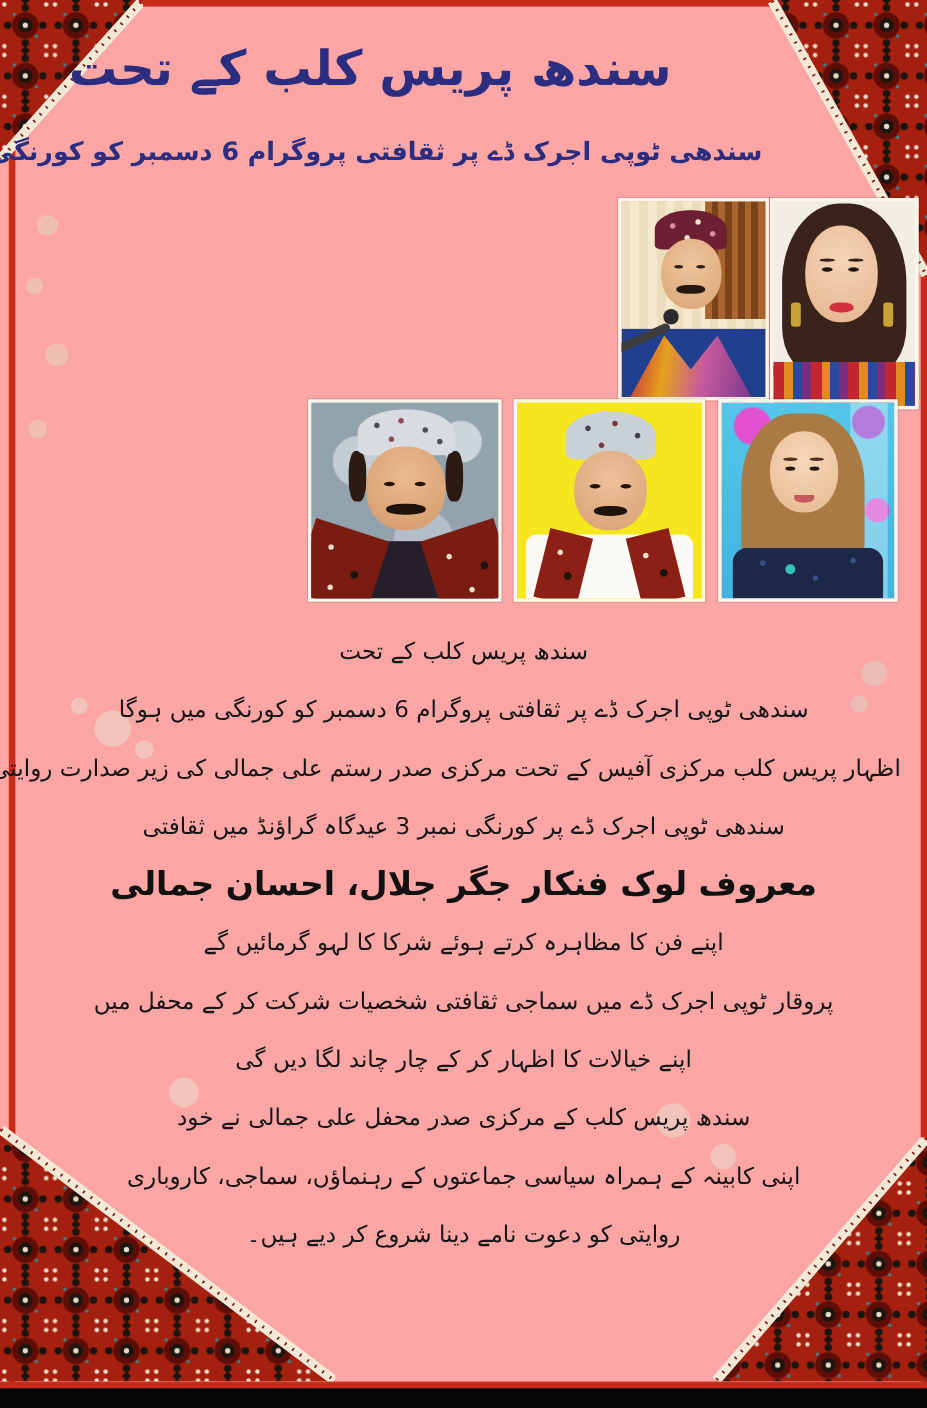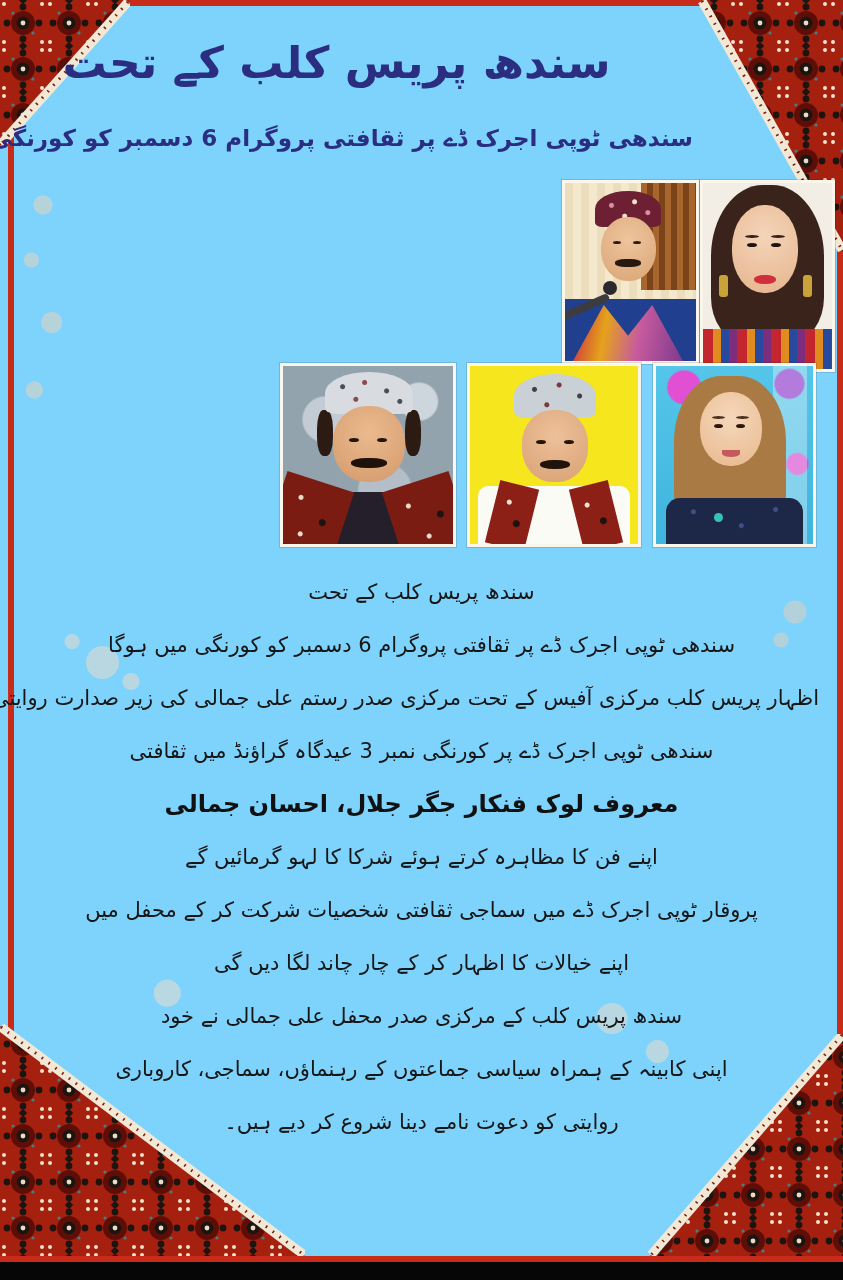--- a/index.html
+++ b/index.html
@@ -1,19 +1,19 @@
 <!DOCTYPE html>
 <html lang="ur"><head>
 <meta charset="utf-8">
 <style>
   html,body{margin:0;padding:0;}
   body{background:#444;font-family:"DejaVu Sans",sans-serif;}
   .poster{
     position:relative;width:843px;height:1280px;margin:0 auto;
-    background:#7dd3fc;overflow:hidden;
+    background:#fca5a5;overflow:hidden;
   }
   
   .fr{position:absolute;background:#c92b1a;z-index:2;}
   .fr-top{left:0;right:0;top:0;height:6px;}
   .fr-left{left:8px;width:6px;top:0;bottom:18px;}
   .fr-right{right:0;width:6px;top:0;bottom:18px;}
   .fr-bottom{left:0;right:0;bottom:18px;height:6px;}
   .blackbar{position:absolute;left:0;right:0;bottom:0;height:18px;background:#060606;z-index:3;}
   
   .corner{position:absolute;z-index:3;}
@@ -154,21 +154,21 @@
   .ph-e .lips{left:66px;top:84px;width:18px;height:7px;background:#c45a5e;border-radius:0 0 50% 50%;}
   .ph-e .dress{left:10px;right:10px;bottom:0;height:46px;background:#1d2747;
         background-image:radial-gradient(circle at 20% 30%,#3c4f86 0 2px,transparent 3px),
           radial-gradient(circle at 55% 60%,#3c4f86 0 2px,transparent 3px),
           radial-gradient(circle at 80% 25%,#3c4f86 0 2px,transparent 3px);
         border-radius:14px 14px 0 0;}
   .ph-e .ring{left:58px;bottom:22px;width:9px;height:9px;background:#35c3b5;border-radius:50%;}
   
   .bodytext{position:absolute;left:24px;right:24px;top:566px;z-index:6;text-align:center;color:#161616;}
   .bl{height:53px;line-height:53px;font-size:21px;white-space:nowrap;}
-  .bl.bold{font-weight:bold;font-size:24px;color:#111;}
+  .bl.bold{font-weight:bold;font-size:30px;color:#111;}
 </style>
 </head>
 <body>
 
 <div class="poster">
 
   <svg width="0" height="0" style="position:absolute" aria-hidden="true">
     <defs>
       <pattern id="ajrak" width="46" height="46" patternUnits="userSpaceOnUse">
         <rect width="46" height="46" fill="#a6200f"></rect>

